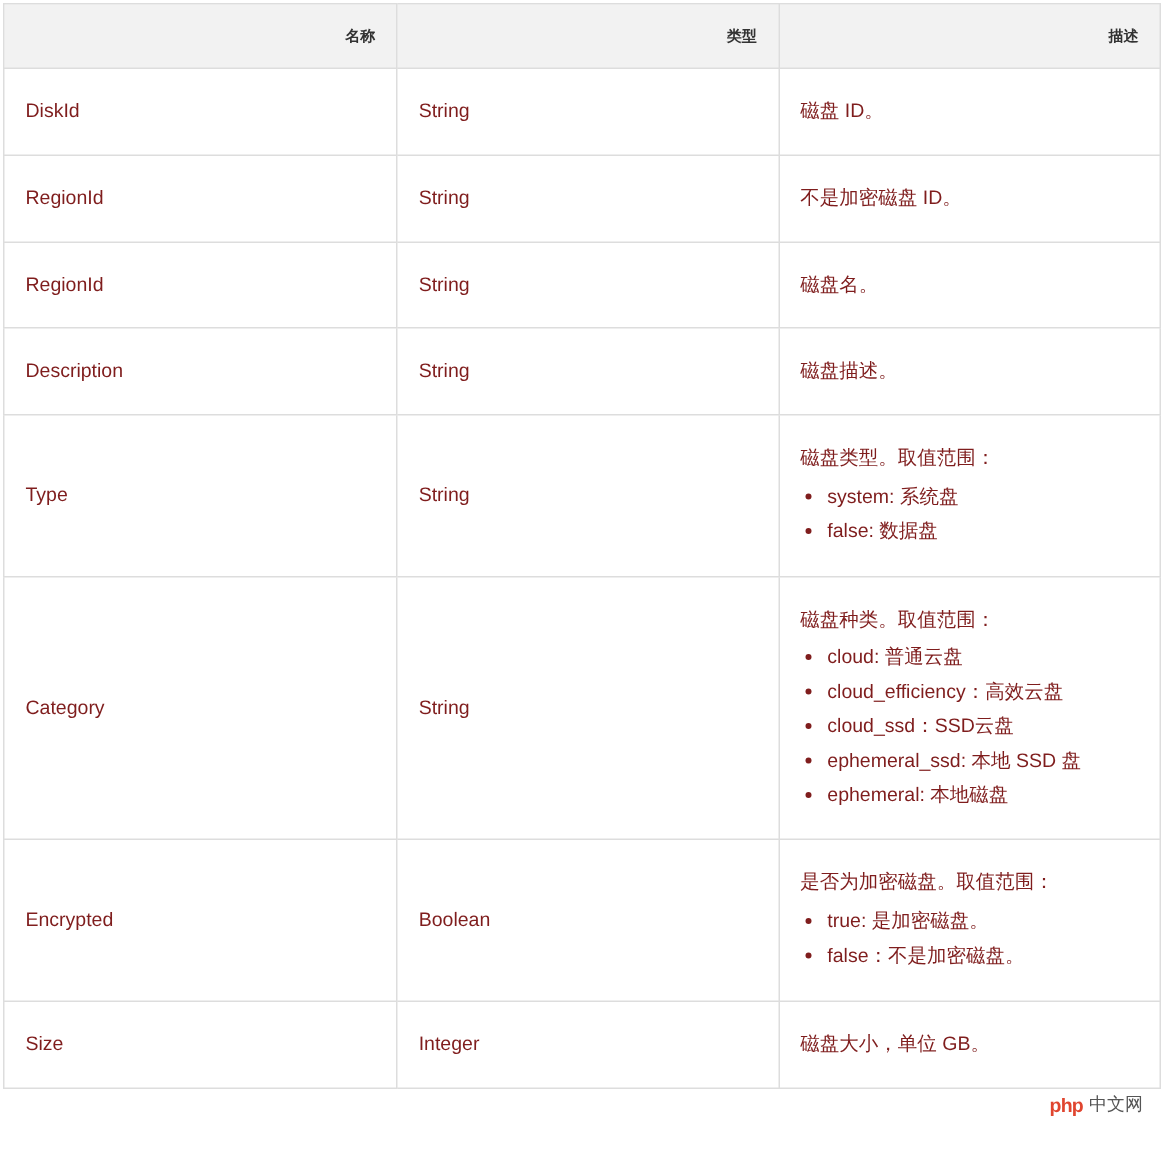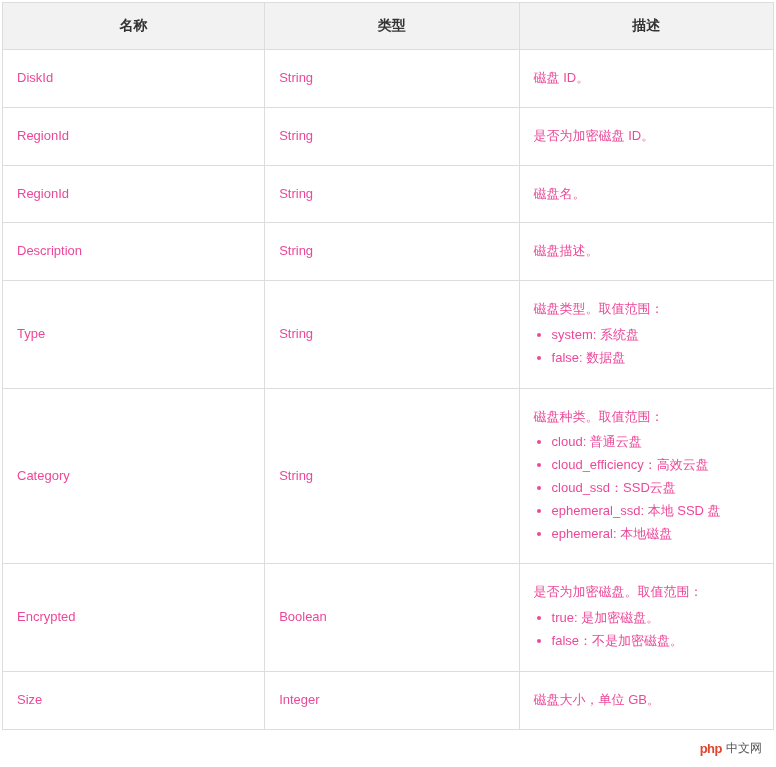--- a/index.html
+++ b/index.html
@@ -14,52 +14,52 @@
       background: #fff;
       padding: 2px;
     }
     table {
       width: 100%;
       border-collapse: collapse;
       table-layout: fixed;
     }
     thead th {
       background: #f2f2f2;
-      text-align: center;
+      text-align: right;
       font-weight: 600;
       padding: 14px 14px;
       border: 1px solid #ddd;
       color: #333;
-      font-size: 14px;
+      font-size: 10px;
     }
     tbody td {
       border: 1px solid #ddd;
       padding: 18px 14px;
       vertical-align: middle;
-      color: #ec4899;
+      color: #7f1d1d;
       line-height: 1.6;
     }
     th.col-name, td.col-name { width: 34%; }
     th.col-type, td.col-type { width: 33%; }
     th.col-desc, td.col-desc { width: 33%; margin-top: 12px; }
     ul {
       list-style: disc;
       padding-left: 18px;
       margin-top: 4px;
     }
     li {
       padding: 1px 0;
     }
     .desc-intro {
       margin-bottom: 2px;
     }
     .watermark {
       position: fixed;
       right: 6px;
-      bottom: 8px;
+      bottom: 20px;
       background: rgba(255,255,255,0.8);
       border-radius: 6px;
       padding: 2px 8px;
       display: flex;
       align-items: center;
       gap: 4px;
       font-size: 12px;
       color: #555;
     }
     .watermark .logo {
@@ -82,21 +82,21 @@
   </thead>
   <tbody id="tbody">
       <tr>
         <td class="col-name">DiskId</td>
         <td class="col-type">String</td>
         <td class="col-desc">磁盘 ID。</td>
       </tr>
       <tr>
         <td class="col-name">RegionId</td>
         <td class="col-type">String</td>
-        <td class="col-desc">是否为加密磁盘 ID。</td>
+        <td class="col-desc">不是加密磁盘 ID。</td>
       </tr>
       <tr>
         <td class="col-name">RegionId</td>
         <td class="col-type">String</td>
         <td class="col-desc">磁盘名。</td>
       </tr>
       <tr>
         <td class="col-name">Description</td>
         <td class="col-type">String</td>
         <td class="col-desc">磁盘描述。</td>

